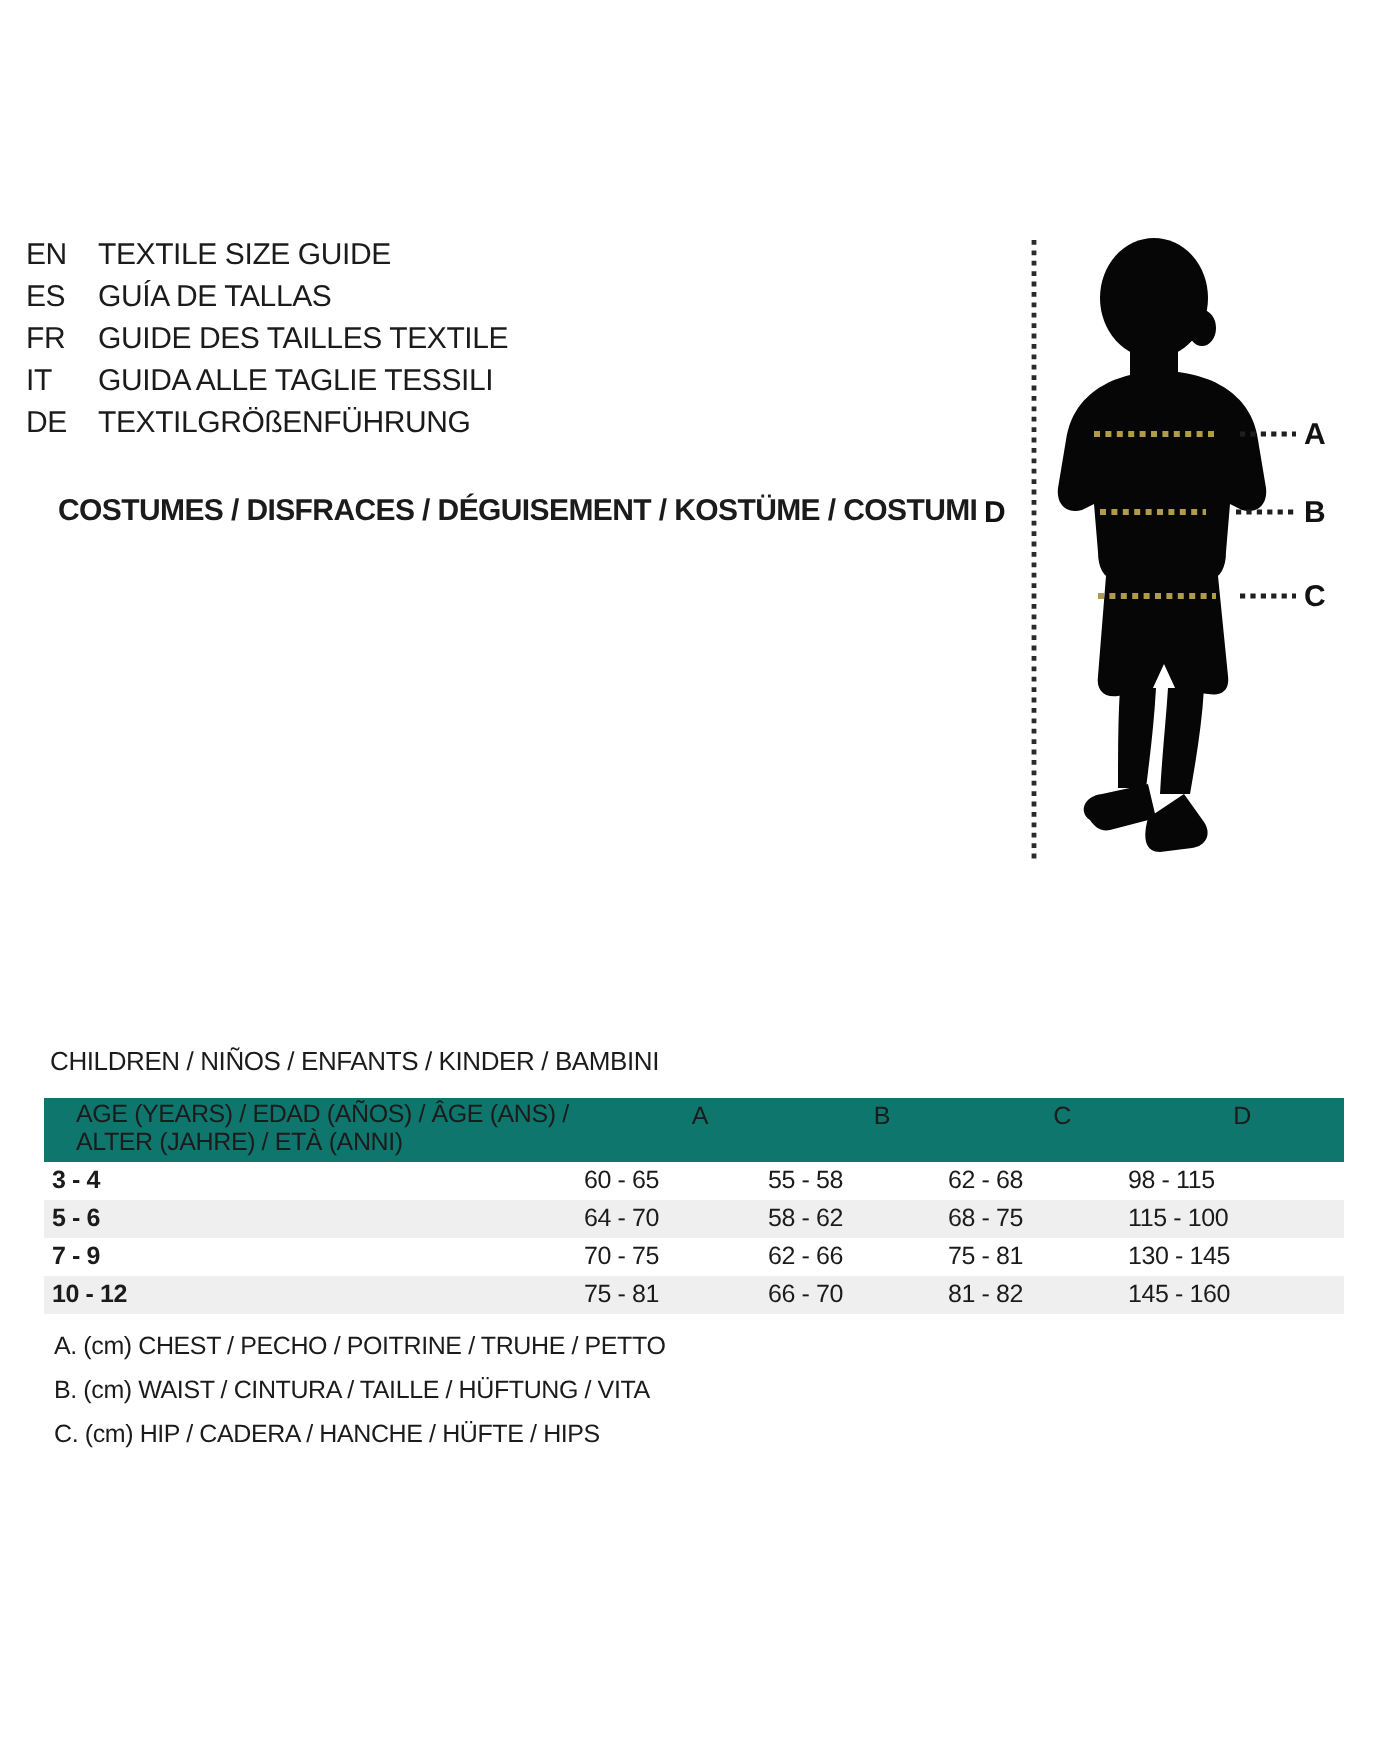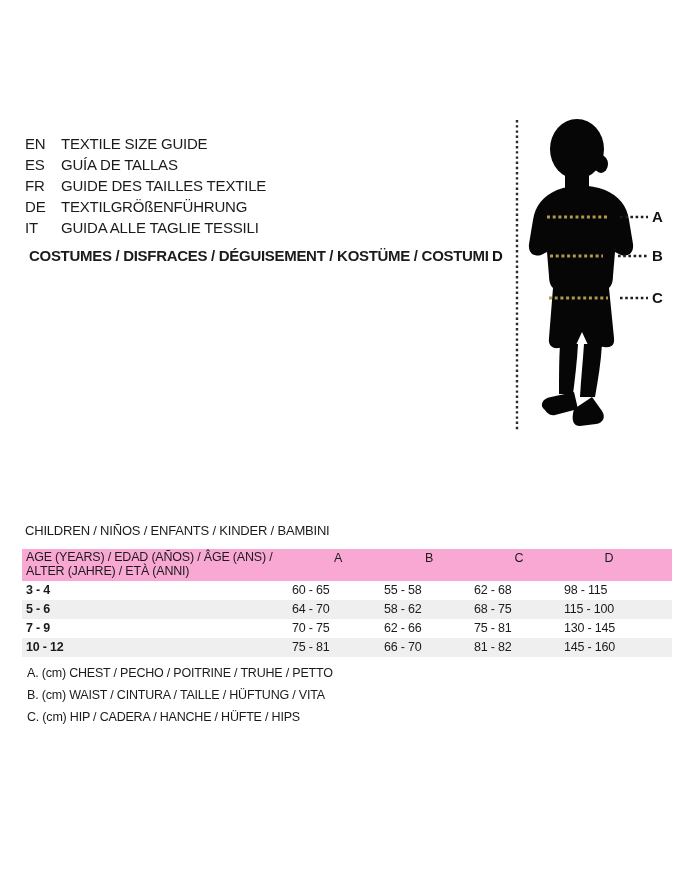--- a/index.html
+++ b/index.html
@@ -8,40 +8,40 @@
     position: relative;
     width: 700px;
     height: 869px;
     background: #ffffff;
     font-family: "Liberation Sans", sans-serif;
     color: #1b1b1b;
     overflow: hidden;
   }
 
   
-  .lang-block { position: absolute; left: 25px; top: 117px; margin-top: 16px; }
+  .lang-block { position: absolute; left: 13px; top: 117px; }
   .lang-row { display: flex; height: 21px; line-height: 21px; font-size: 15px; letter-spacing: -0.2px; }
   .lang-code { width: 36px; }
 
   
   .costumes-title {
     position: absolute; left: 25px; top: 243px; margin: 4px;
     font-size: 15px; font-weight: 700; letter-spacing: -0.3px; white-space: nowrap;
   }
 
   
   .diagram { position: absolute; left: 485px; top: 110px; width: 200px; height: 330px; }
   .svg-label { font: 700 15px "Liberation Sans", sans-serif; fill: #121212; }
 
   
   .table-title { position: absolute; left: 25px; top: 523px; font-size: 13px; letter-spacing: -0.2px; }
   .size-table { position: absolute; left: 22px; top: 549px; width: 650px; font-size: 12.5px; letter-spacing: -0.2px; }
   .t-head {
     display: grid; grid-template-columns: 270px 92px 90px 90px 90px 18px;
-    background: #f9a8d4; padding: 2px 0 3px 0;
+    background: #0f766e; padding: 2px 0 3px 12px;
   }
   .age-head { padding-left: 4px; line-height: 13.5px; }
   .age-head span { display: block; }
   .col-head { text-align: center; line-height: 13.5px; padding-top: 1px; }
   .t-row {
     display: grid; grid-template-columns: 270px 92px 90px 90px 90px 18px;
     height: 19px; line-height: 19px;
   }
   .t-row.striped { background: #EFEFEF; }
   .age-cell { padding-left: 4px; font-weight: bold; }
@@ -62,26 +62,26 @@
     </div>
     <div class="lang-row">
       <span class="lang-code">ES</span>
       <span class="lang-label">GUÍA DE TALLAS</span>
     </div>
     <div class="lang-row">
       <span class="lang-code">FR</span>
       <span class="lang-label">GUIDE DES TAILLES TEXTILE</span>
     </div>
     <div class="lang-row">
+      <span class="lang-code">IT</span>
+      <span class="lang-label">GUIDA ALLE TAGLIE TESSILI</span>
+    </div>
+    <div class="lang-row">
       <span class="lang-code">DE</span>
       <span class="lang-label">TEXTILGRÖßENFÜHRUNG</span>
-    </div>
-    <div class="lang-row">
-      <span class="lang-code">IT</span>
-      <span class="lang-label">GUIDA ALLE TAGLIE TESSILI</span>
     </div>
   </div>
 
   <h1 class="costumes-title">COSTUMES / DISFRACES / DÉGUISEMENT / KOSTÜME / COSTUMI</h1>
 
   <svg class="diagram" viewBox="0 0 200 330" aria-hidden="true">
 
     <line x1="32" y1="10" x2="32" y2="322" stroke="#2a2a2a" stroke-width="2.4" stroke-dasharray="2.4 2.8"></line>
     <text x="7" y="151" class="svg-label">D</text>
 

